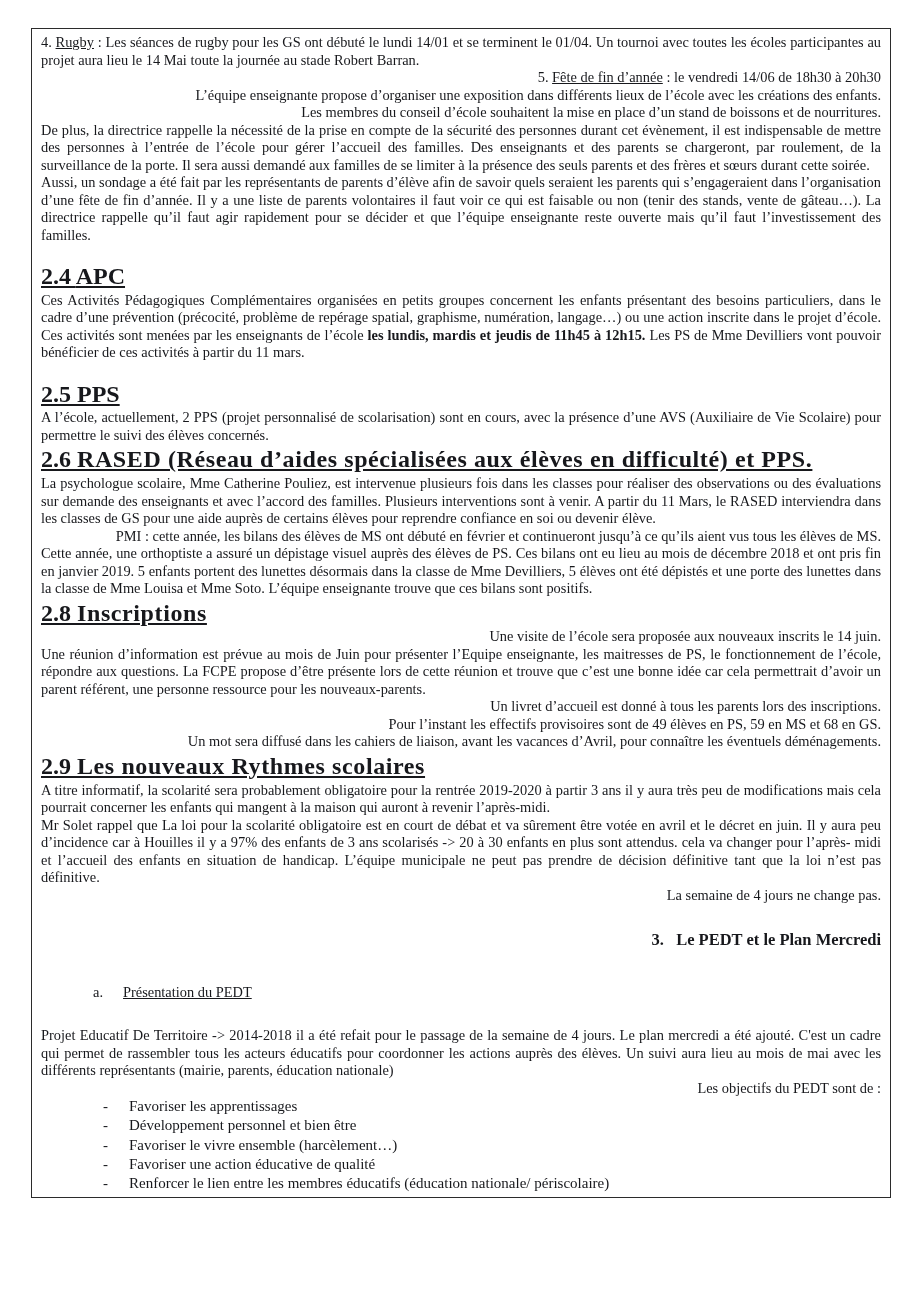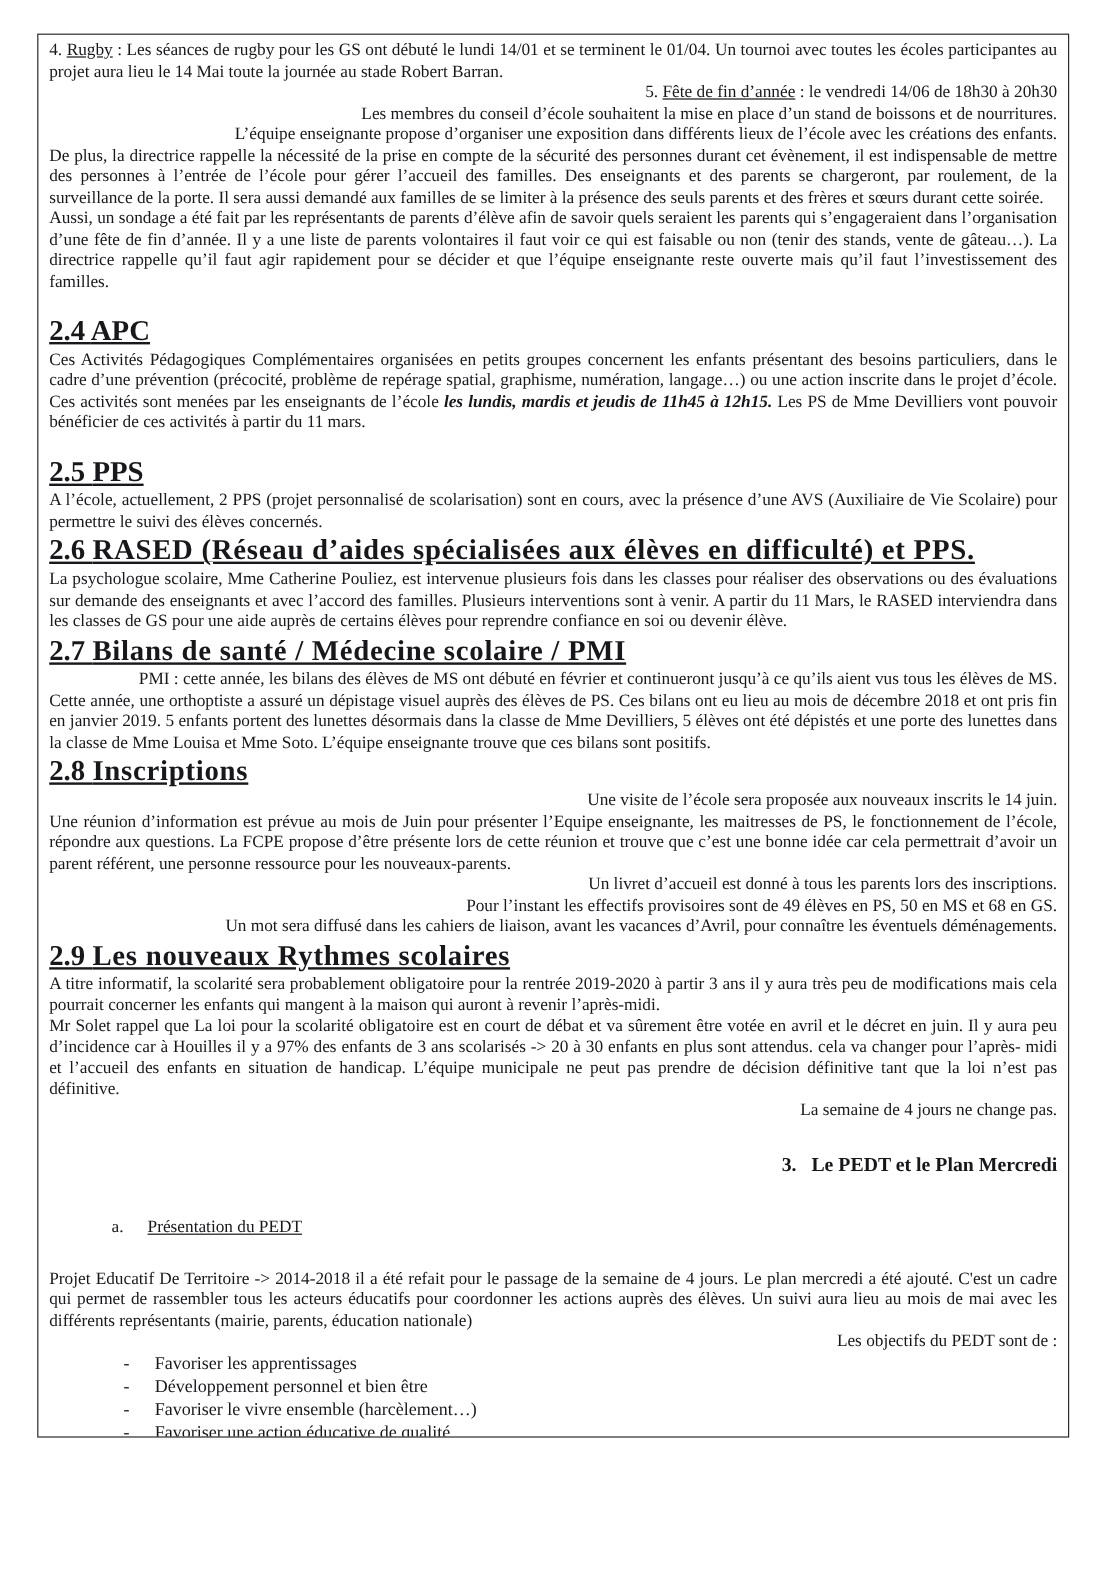--- a/index.html
+++ b/index.html
@@ -31,21 +31,21 @@
   }
   p {
     margin: 0;
     font-size: 14.4px;
     line-height: 1.215;
     text-align: justify;
     text-justify: inter-word;
   }
   p.nojust { text-align: right; }
   .u { text-decoration: underline; }
-  .b { font-weight: bold; font-style: italic; }
+  .b { font-weight: bold; }
   h2.sec {
     margin: 0;
     font-size: 24px;
     font-weight: bold;
     line-height: 1.28;
     text-align: left;
   }
   h2.sec .label {
     text-decoration: underline;
   }
@@ -96,47 +96,46 @@
 </head>
 <body>
 
 <div class="page">
   <div class="content">
 
     <p><span>4.</span> <span class="u">Rugby</span><span> : Les séances de rugby pour les GS ont débuté le lundi 14/01 et se terminent le 01/04. Un tournoi avec toutes les écoles participantes au projet aura lieu le 14 Mai toute la journée au stade Robert Barran.</span></p>
 
     <p class="nojust"><span>5.</span> <span class="u">Fête de fin d’année</span><span> : le vendredi  14/06 de 18h30 à 20h30</span></p>
 
+    <p class="nojust">L’équipe enseignante propose d’organiser une exposition dans différents lieux de l’école avec les créations des enfants.</p>
     <p class="nojust">Les membres du conseil d’école souhaitent la mise en place d’un stand de boissons et de nourritures.</p>
-    <p class="nojust">L’équipe enseignante propose d’organiser une exposition dans différents lieux de l’école avec les créations des enfants.</p>
     <p>De plus, la directrice rappelle la nécessité de la prise en compte de la sécurité des personnes durant cet évènement, il est indispensable de mettre des personnes à l’entrée de l’école pour gérer l’accueil des familles. Des enseignants et des parents se chargeront, par roulement, de la surveillance de la porte. Il sera aussi demandé aux familles de se limiter à la présence des seuls parents et des frères et sœurs durant cette soirée.</p>
     <p>Aussi, un sondage a été fait par les représentants de parents d’élève afin de savoir quels seraient les parents qui s’engageraient dans l’organisation d’une fête de fin d’année. Il y a une liste de parents volontaires il faut voir ce qui est faisable ou non (tenir des stands, vente de gâteau…). La directrice rappelle qu’il faut agir rapidement pour se décider et que l’équipe enseignante reste ouverte mais qu’il faut l’investissement des familles.</p>
 
     <div class="gap-md"></div>
 
     <h2 class="sec"><span class="num">2.4 </span><span class="label">APC</span></h2>
     <p><span>Ces Activités Pédagogiques Complémentaires organisées en petits groupes concernent les enfants présentant des besoins particuliers, dans le cadre d’une prévention (précocité, problème de repérage spatial, graphisme, numération, langage…) ou une action inscrite dans le projet d’école. Ces activités sont menées par les enseignants de l’école </span><span class="b">les lundis, mardis et jeudis de 11h45 à 12h15.</span><span> Les PS de Mme Devilliers vont pouvoir bénéficier de ces activités à partir du 11 mars.</span></p>
 
     <div class="gap-md"></div>
 
     <h2 class="sec"><span class="num">2.5 </span><span class="label">PPS</span></h2>
     <p>A l’école, actuellement, 2 PPS (projet personnalisé de scolarisation) sont en cours, avec la présence d’une AVS (Auxiliaire de Vie Scolaire) pour permettre le suivi des élèves concernés.</p>
 
     <h2 class="sec wide"><span class="num">2.6 </span><span class="label">RASED (Réseau d’aides spécialisées aux élèves en difficulté) et PPS.</span></h2>
     <p>La psychologue scolaire, Mme Catherine Pouliez, est intervenue plusieurs fois dans les classes pour réaliser des observations ou des évaluations sur demande des enseignants et avec l’accord des familles. Plusieurs interventions sont à venir. A partir du 11 Mars, le RASED interviendra dans les classes de GS pour une aide auprès de certains élèves pour reprendre confiance en soi ou devenir élève.</p>
 
-    <h2 class="sec wide"><span class="num">2.7 </span><span class="label">Bilans de santé / Médecine scolaire / PMI</span></h2>
     <p class="nojust">PMI : cette année, les bilans des élèves de MS ont débuté en février et continueront jusqu’à ce qu’ils aient vus tous les élèves de MS.</p>
     <p>Cette année, une orthoptiste a assuré un dépistage visuel auprès des élèves de PS. Ces bilans ont eu lieu au mois de décembre 2018 et ont pris fin en janvier 2019. 5 enfants portent des lunettes désormais dans la classe de Mme Devilliers, 5 élèves ont été dépistés et une porte des lunettes dans la classe de Mme Louisa et Mme Soto. L’équipe enseignante trouve que ces bilans sont positifs.</p>
 
     <h2 class="sec wide"><span class="num">2.8 </span><span class="label">Inscriptions</span></h2>
     <p class="nojust">Une visite de l’école sera proposée aux nouveaux inscrits le 14 juin.</p>
     <p>Une réunion d’information est prévue au mois de Juin pour présenter l’Equipe enseignante, les maitresses de PS, le fonctionnement de l’école, répondre aux questions. La FCPE propose d’être présente lors de cette réunion et trouve que c’est une bonne idée car cela permettrait d’avoir un parent référent, une personne ressource pour les nouveaux-parents.</p>
     <p class="nojust">Un livret d’accueil est donné à tous les parents lors des inscriptions.</p>
-    <p class="nojust">Pour l’instant les effectifs provisoires sont de 49 élèves en PS, 50 en MS et 68 en GS.</p>
+    <p class="nojust">Pour l’instant les effectifs provisoires sont de 49 élèves en PS, 59 en MS et 68 en GS.</p>
     <p class="nojust">Un mot sera diffusé dans les cahiers de liaison, avant les vacances d’Avril, pour connaître les éventuels déménagements.</p>
 
     <h2 class="sec wide"><span class="num">2.9 </span><span class="label">Les nouveaux Rythmes scolaires</span></h2>
     <p>A titre informatif, la scolarité sera probablement obligatoire pour la rentrée 2019-2020 à partir 3 ans il y aura très peu de modifications mais cela pourrait concerner les enfants qui mangent à la maison qui auront à revenir l’après-midi.</p>
     <p>Mr Solet rappel que La loi pour la scolarité obligatoire est en court de débat et va sûrement être votée en avril et le décret en juin. Il y aura peu d’incidence car à Houilles il y a 97% des enfants de 3 ans scolarisés -&gt; 20 à 30 enfants en plus sont attendus. cela va changer pour l’après- midi et l’accueil des enfants en situation de handicap. L’équipe municipale ne peut pas prendre de décision définitive tant que la loi n’est pas définitive.</p>
     <p class="nojust">La semaine de 4 jours ne change pas.</p>
 
     <div class="gap-lg"></div>
 
     <h3 class="chapter"><span>3.</span>&nbsp;&nbsp; <span>Le PEDT et le Plan Mercredi</span></h3>

